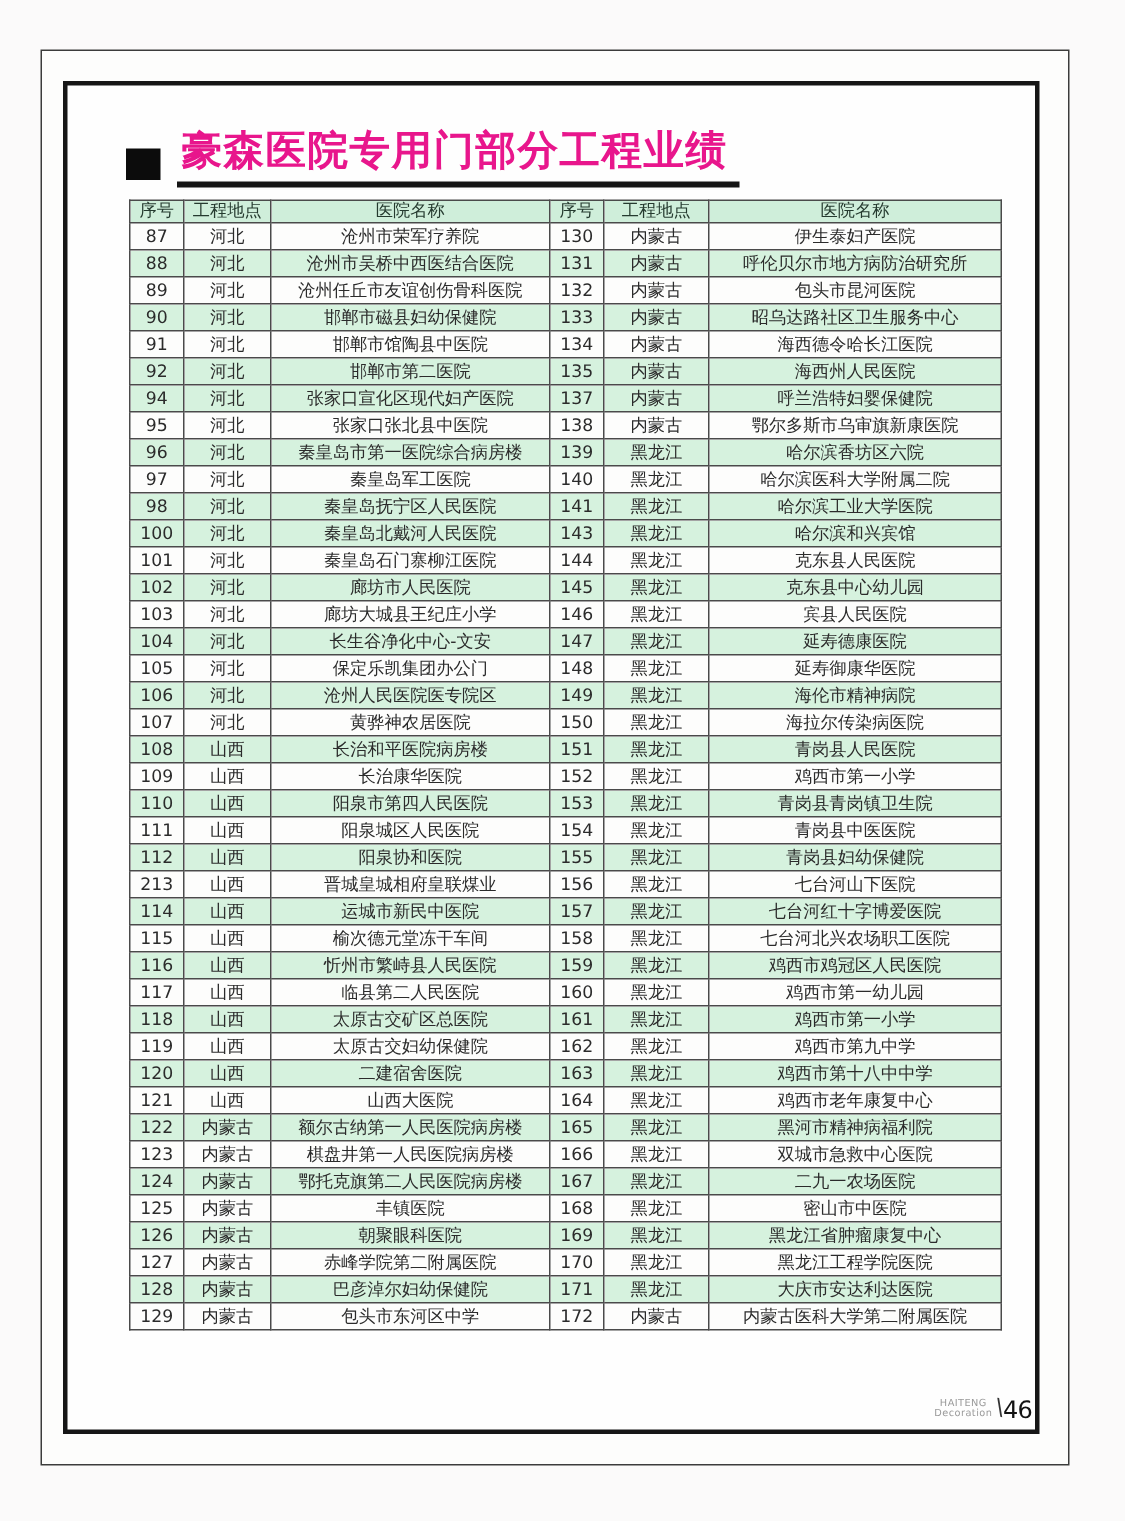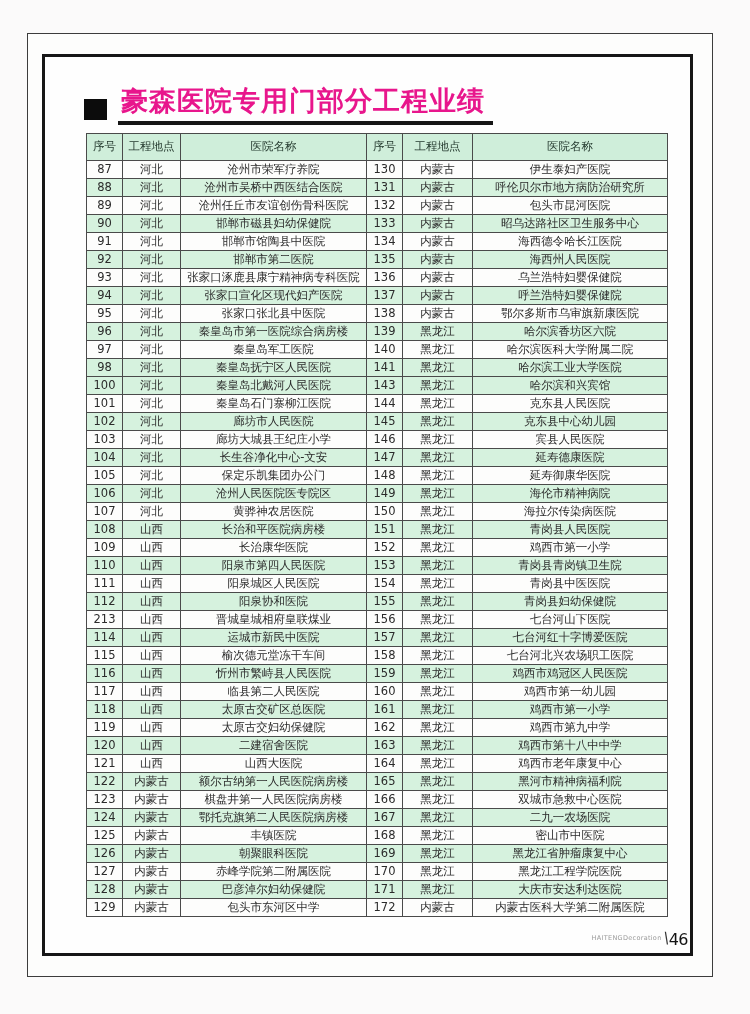--- a/index.html
+++ b/index.html
@@ -36,29 +36,29 @@
     position:absolute; left:86px; top:133px; width:581px;
     border-collapse:collapse; table-layout:fixed;
   }
   table.projects th, table.projects td {
     border:1px solid #4a4a4a;
     font-size:11.5px; color:#2b2b2b;
     text-align:center; vertical-align:middle;
     height:18px; padding:0 2px; overflow:hidden; white-space:nowrap;
     font-weight:normal; line-height:1;
   }
-  table.projects thead th { background:#cfeeda; height:27px; color:#253a2f; }
+  table.projects thead th { background:#cfeeda; height:15px; color:#253a2f; }
   table.projects tbody tr.stripe td { background:#d6f2de; }
   table.projects tbody tr td { background:#fdfdfc; }
   table.projects tbody tr.stripe td { background:#d6f2de; }
   .footer {
     position:absolute; right:62px; top:929px;
     display:flex; align-items:center;
   }
-  .brand { display:flex; text-align:center;
+  .brand { display:flex; flex-direction:column; text-align:center;
     font-size:6.5px; color:#9a9a9a; line-height:1.15; letter-spacing:.3px; }
   .footer-slash { font-size:15px; color:#333; margin:0 0 2px 2px; transform:rotate(8deg); }
   .page-num { font-size:16px; font-weight:normal; color:#131313; letter-spacing:-0.5px; }
 </style>
 </head>
 <body>
 
 <div class="page">
   <div class="outer-frame"></div>
   <div class="inner-frame"></div>
@@ -129,28 +129,20 @@
           <td>海西德令哈长江医院</td>
         </tr>
         <tr class="stripe">
           <td>92</td>
           <td>河北</td>
           <td>邯郸市第二医院</td>
           <td>135</td>
           <td>内蒙古</td>
           <td>海西州人民医院</td>
         </tr>
-        <tr>
-          <td>93</td>
-          <td>河北</td>
-          <td>张家口涿鹿县康宁精神病专科医院</td>
-          <td>136</td>
-          <td>内蒙古</td>
-          <td>乌兰浩特妇婴保健院</td>
-        </tr>
         <tr class="stripe">
           <td>94</td>
           <td>河北</td>
           <td>张家口宣化区现代妇产医院</td>
           <td>137</td>
           <td>内蒙古</td>
           <td>呼兰浩特妇婴保健院</td>
         </tr>
         <tr>
           <td>95</td>

